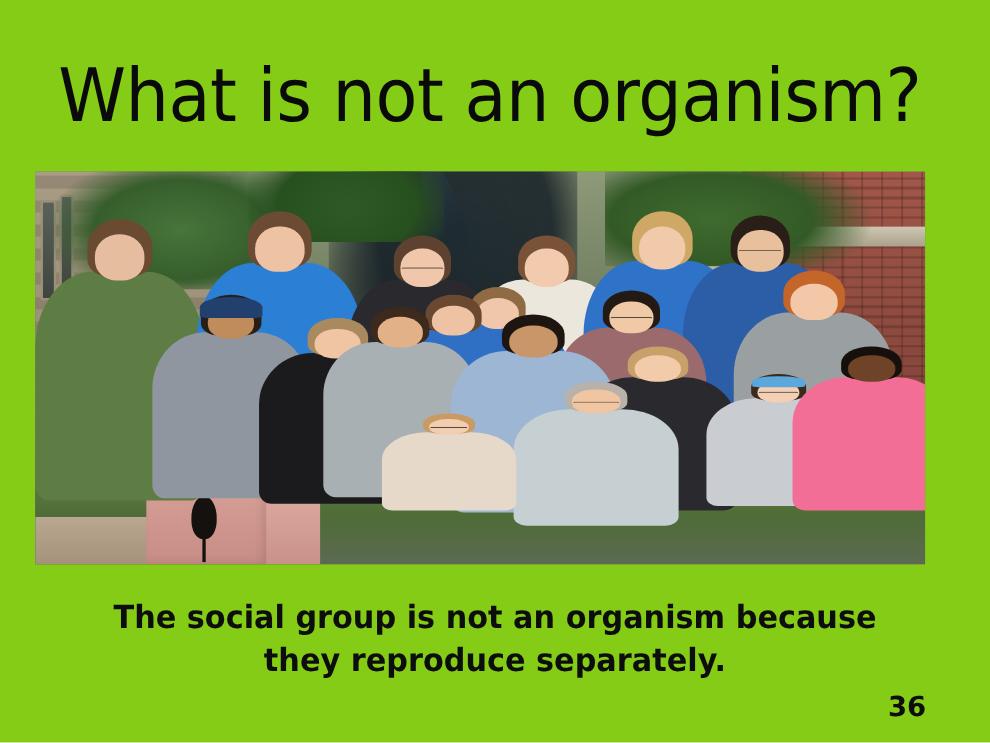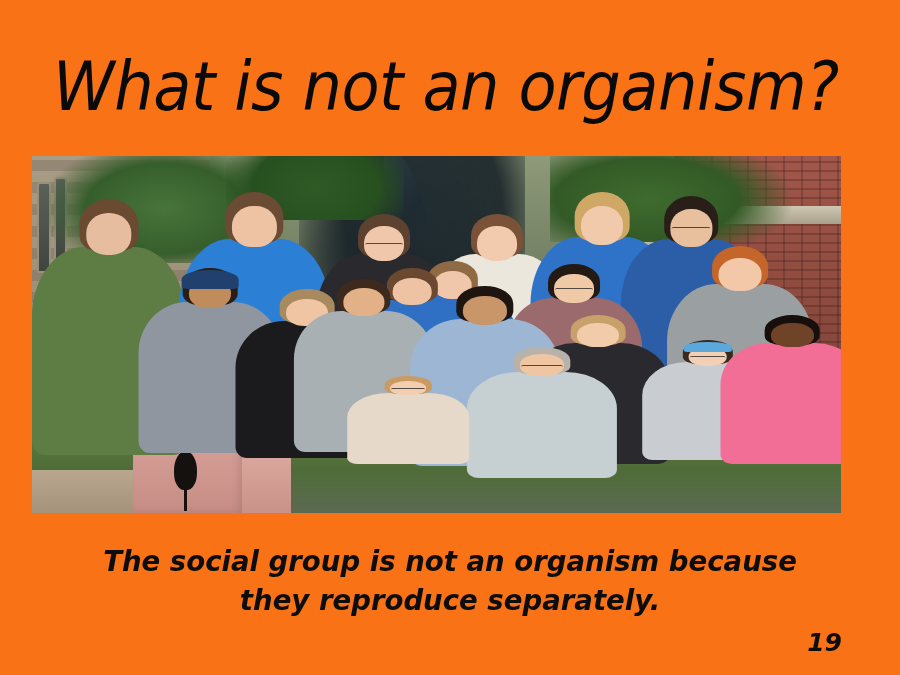--- a/index.html
+++ b/index.html
@@ -11,22 +11,21 @@
     width: 900px;
     height: 675px;
     overflow: hidden;
     font-family: "Liberation Sans", sans-serif;
     position: relative;
   }
 
   .slide {
     position: absolute;
     inset: 0;
-    background: #f97316;
-    font-style: italic;
+    background: #84cc16;
   }
 
   
   .slide-title {
     position: absolute;
     left: 53px;
     top: 48px;
     width: 800px;
     font-size: 67px;
     line-height: 78px;
@@ -352,14 +351,14 @@
             <div class="body" style="top: 13.2%; width: 100%; height: 62%; background: rgb(242, 110, 150);"></div>
             <div class="hair" style="top: -1%; width: 38.2353%; height: 15.3%; background: rgb(22, 15, 11);"></div>
             <div class="head" style="top: 3.3%; width: 29.4118%; height: 12.3%; background: rgb(111, 67, 40);"></div>
           </div>
         </div>
     </div>
   </div>
 
   <div class="caption">The social group is not an organism because they reproduce separately.</div>
 
-  <div class="page-number">19</div>
+  <div class="page-number">36</div>
 </div>
 
 </body></html>

